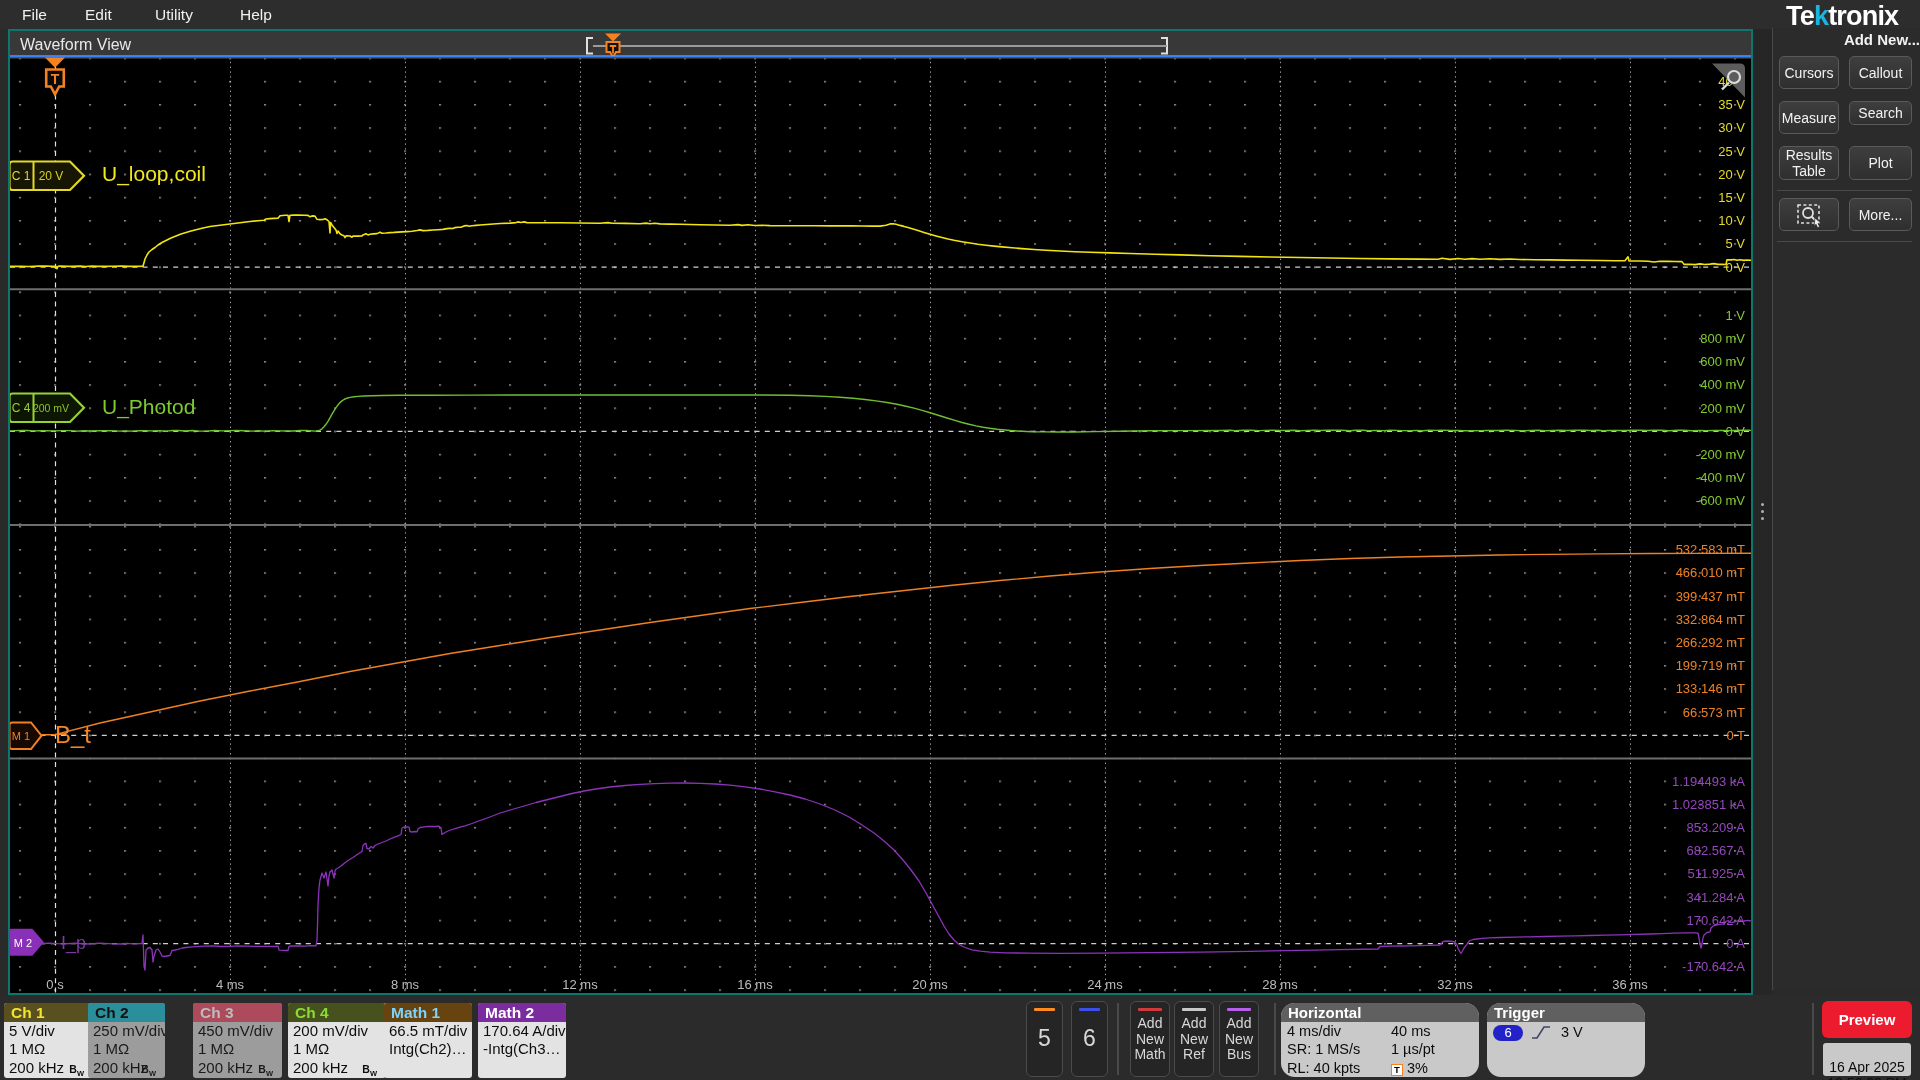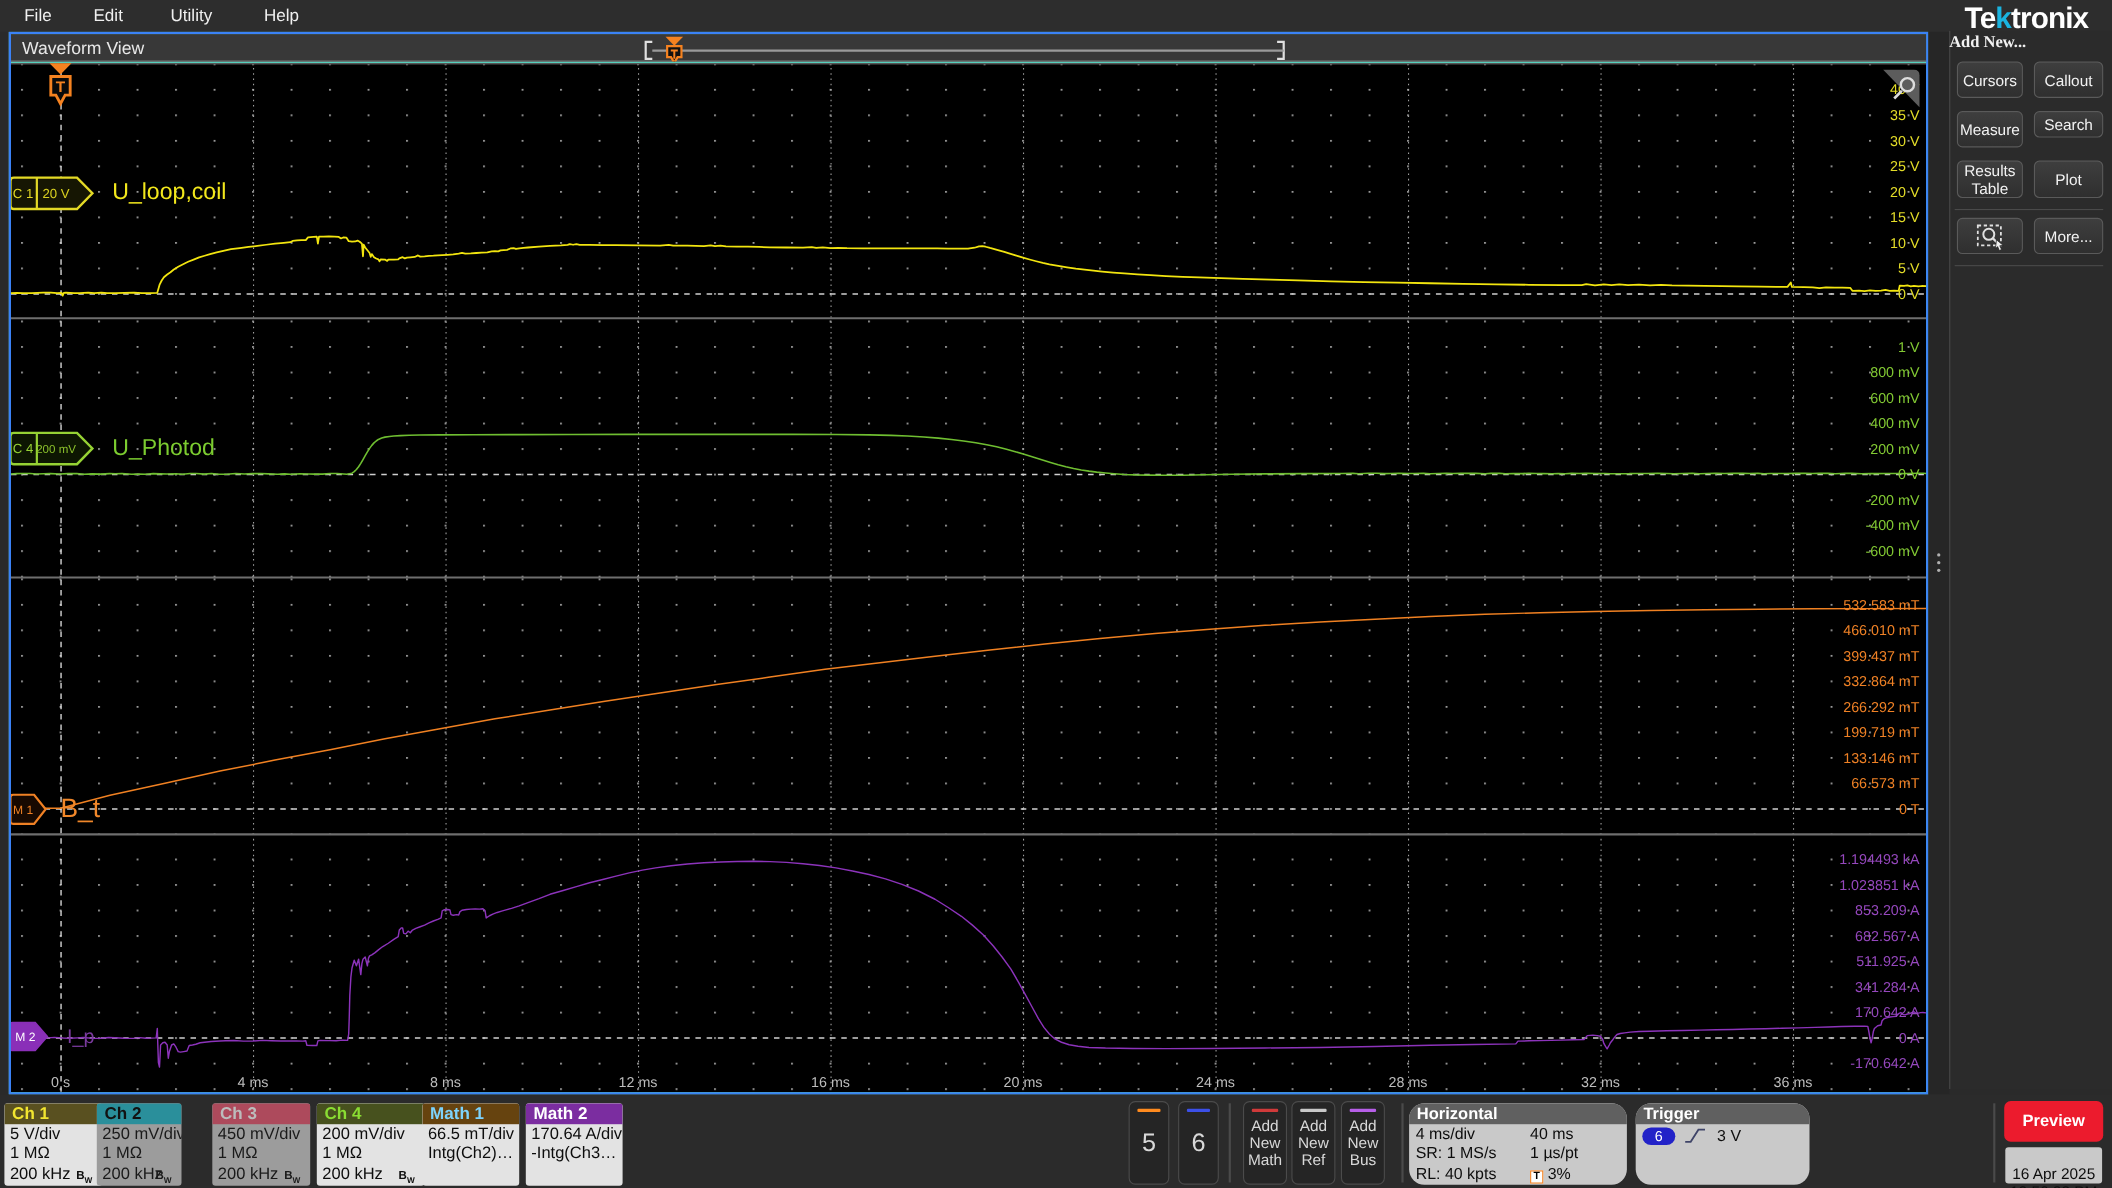--- a/index.html
+++ b/index.html
@@ -4,32 +4,32 @@
 * { margin:0; padding:0; box-sizing:border-box; }
 html,body { width:1920px; height:1080px; background:#2a2a2a; overflow:hidden;
   font-family:"Liberation Sans",sans-serif; }
 #menubar { position:absolute; left:0; top:0; width:1920px; height:29px; background:#2d2d2d;
   color:#f0f0f0; font-size:15.5px; }
 #menubar span { position:absolute; top:6px; }
 #logo { position:absolute; left:1786px; top:1px; font-size:27px; font-weight:bold; color:#fff;
   letter-spacing:-0.8px; }
 #logo i { color:#1ab4e0; font-style:normal; }
 #view { position:absolute; left:8px; top:29px; width:1745px; height:966px;
-  border:2px solid #3b82f6; background:#5eead4; }
+  border:2px solid #0f766e; background:#3b82f6; }
 #titlebar { position:absolute; left:0; top:0; width:1741px; height:25px; background:#383838;
   border-bottom:1px solid #787878; color:#e8e8e8; font-size:16px; }
 #titlebar .t { position:absolute; left:10px; top:5px; }
 #plot { position:absolute; left:0; top:26px; }
 #ovl { position:absolute; left:0; top:0; }
 #rstrip { position:absolute; left:1753px; top:29px; width:19px; height:966px; background:#262626; }
 .dot3 { position:absolute; left:1761px; width:3px; height:3px; border-radius:50%; background:#b0b0b0; }
 #rpanel { position:absolute; left:1772px; top:28px; width:148px; height:962px;
   border-left:1px solid #484848; background:#2b2b2b; }
-.addnew { position:absolute; left:1772px; top:31px; width:148px; text-align:left;
-  color:#f2f2f2; font-weight:bold; font-size:15px;font-family:Liberation Serif, serif; }
+.addnew { position:absolute; left:1772px; top:31px; width:148px; text-align:right;
+  color:#f2f2f2; font-weight:bold; font-size:15px; }
 .rbtn { position:absolute; background:linear-gradient(#3e3e3e,#2f2f2f); border:1px solid #5a5a5a;
   border-radius:5px; color:#f2f2f2; display:flex; align-items:center; justify-content:center;
   text-align:center; }
 .hsep { position:absolute; height:1px; background:#4a4a4a; }
 #bottom { position:absolute; left:0; top:995px; width:1920px; height:85px; background:#2b2b2b; }
 .badge { position:absolute; top:8px; height:75px; border-radius:3px; overflow:hidden;
   font-size:15px; }
 .bhdr { height:19px; line-height:19px; padding-left:7px; font-size:15.5px; font-weight:bold; }
 .brow { height:18.3px; line-height:18.3px; padding-left:5px; position:relative; white-space:nowrap; }
 .bw { position:absolute; right:9px; top:1px; font-size:10.5px; font-weight:bold; }

